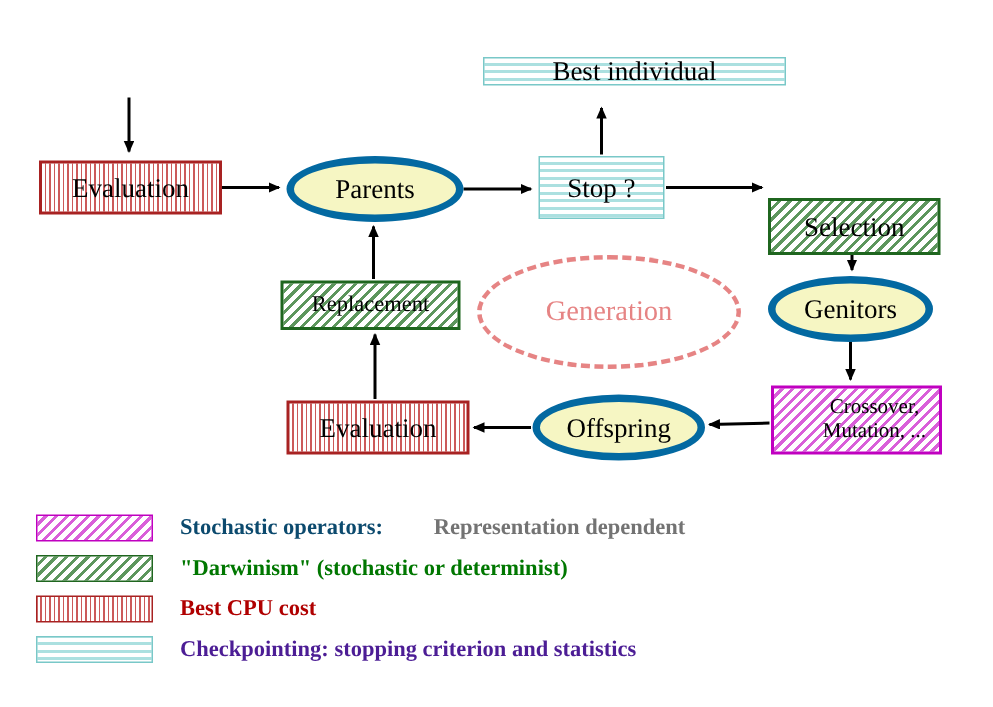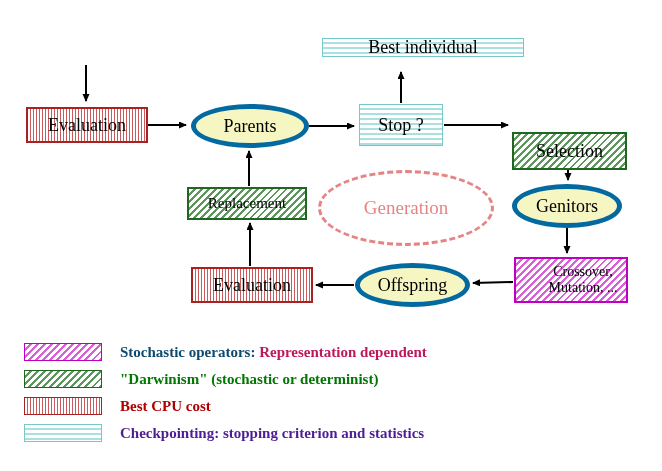--- a/index.html
+++ b/index.html
@@ -39,21 +39,21 @@
   }
   .small-text { font-size:14px;padding-left:24px; }
   .mid-text { font-size:15px; }
 
   .legend { position:absolute; left:24px; top:343px; }
   .legend-row { display:flex; align-items:center; height:18px; margin-bottom:9px; }
   .swatch { width:78px; height:18px; display:inline-block; box-sizing:border-box; margin-right:18px; }
   .swatch.magenta-hatch, .swatch.green-hatch, .swatch.red-vlines { border-width:1px; }
   .legend-label { font-size:15px; font-weight:bold; white-space:nowrap; }
   .c-magenta { color:#0c4a6e; }
-  .c-yellow  { color:#be185d; }
+  .c-yellow  { color:#737373;margin-left:30px; }
   .c-green   { color:#007700; }
   .c-darkred { color:#b00000; }
   .c-cyan    { color:#4c1d95; }
 </style>
 </head>
 <body>
 
 <div class="canvas">
 
   <svg class="arrows" width="662" height="471">

